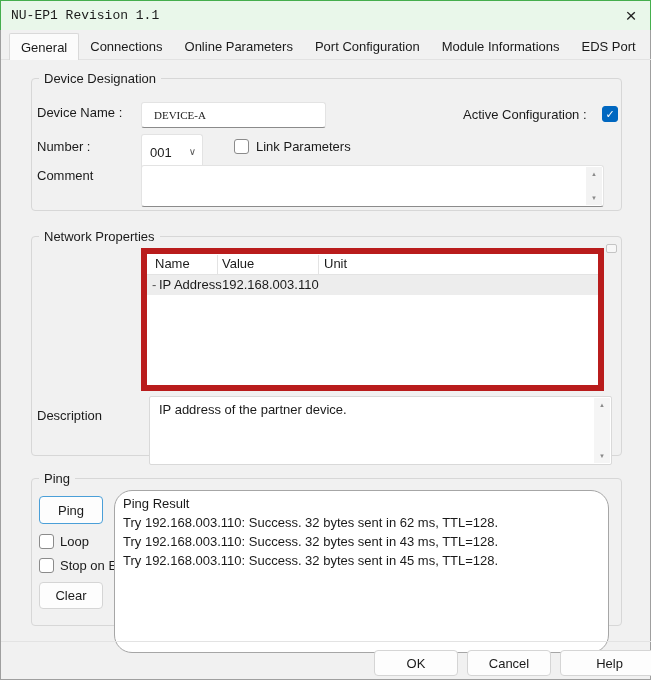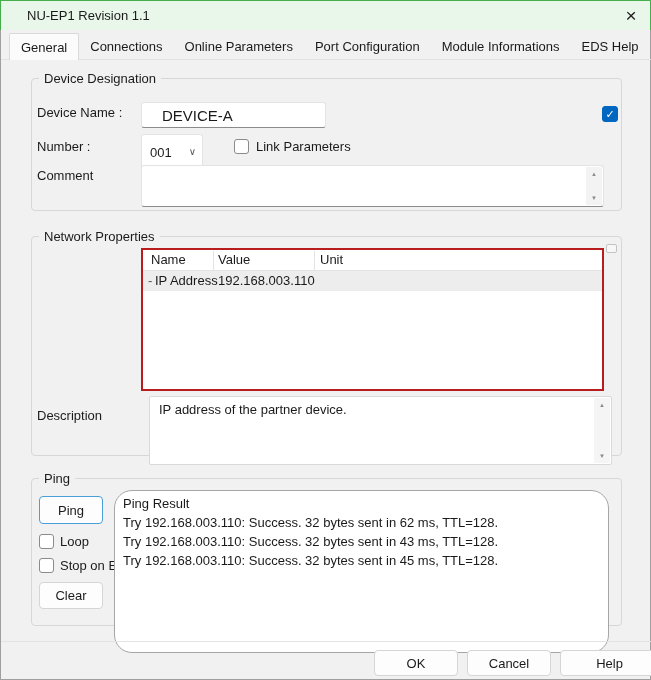--- a/index.html
+++ b/index.html
@@ -5,45 +5,45 @@
   html,body{margin:0;padding:0;background:#cfcfcf;}
   *{box-sizing:border-box;}
   .window{
     position:relative;width:651px;height:680px;background:#f1f1f1;
     border:1px solid #9f9f9f;font-family:"Liberation Sans",sans-serif;
     font-size:13px;color:#1a1a1a;overflow:visible;
   }
   .titlebar{position:absolute;top:0;left:0;width:649px;height:29px;background:#e9f7ea;}
   .titlebar-frame{position:absolute;top:-1px;left:-1px;width:651px;height:30px;
     border:1px solid #45ae4d;border-bottom:none;pointer-events:none;}
-  .title-text{position:absolute;left:26px;top:0;line-height:29px;}
+  .title-text{position:absolute;left:10px;top:0;line-height:29px;font-family:Liberation Mono, monospace;}
   .close-btn{position:absolute;right:6px;top:0;width:26px;height:29px;display:flex;
     align-items:center;justify-content:center;font-size:19px;color:#222;cursor:default;}
   .tabstrip{position:absolute;top:32px;left:8px;right:0;height:27px;display:flex;align-items:flex-end;}
   .tabline{position:absolute;top:58px;left:0;width:651px;height:1px;background:#e2e2e2;}
   .tab{padding:0 11px;line-height:26px;height:26px;white-space:nowrap;}
   .tab.active{background:#fbfbfb;border:1px solid #d9d9d9;border-bottom:none;
     border-radius:2px 2px 0 0;height:27px;line-height:27px;position:relative;z-index:2;}
   .group{position:absolute;border:1px solid #d7d7d7;border-radius:4px;}
   .legend{position:absolute;top:-9px;left:7px;background:#f1f1f1;padding:0 5px;line-height:17px;}
   .lbl{position:absolute;white-space:nowrap;}
   .field{position:absolute;background:#fff;border:1px solid #e3e3e3;border-bottom:1px solid #8b8b8b;
     border-radius:3px;}
   .txtin{width:100%;height:100%;border:none;outline:none;background:transparent;
-    font-family:Liberation Sans, sans-serif;font-size:15px;color:#1a1a1a;padding:0 20px;border-radius:3px;}
+    font-family:Liberation Serif, serif;font-size:11px;color:#1a1a1a;padding:0 12px;border-radius:3px;}
   .dropdown{display:flex;align-items:center;justify-content:space-between;padding:0 6px 0 8px;}
   .chev{color:#5a5a5a;font-size:10px;line-height:10px;}
   .cb{position:absolute;width:15px;height:15px;background:#fff;border:1px solid #8b8b8b;border-radius:3px;}
   .cb.checked{background:#0067c0;border-color:#0067c0;color:#fff;display:flex;
     align-items:center;justify-content:center;font-size:11px;line-height:11px;}
   .cb.big{width:16px;height:16px;}
   .scrollstrip{position:absolute;top:1px;bottom:1px;right:1px;width:16px;background:#f3f3f3;
     display:flex;flex-direction:column;justify-content:space-between;align-items:center;padding:3px 0;}
   .sarrow{font-size:6px;color:#8a8a8a;line-height:8px;}
-  .tableview{position:absolute;background:#fff;border:2px solid #b91c1c;}
+  .tableview{position:absolute;background:#fff;border:6px solid #b91c1c;}
   .thead{position:relative;height:21px;border-bottom:1px solid #e3e3e3;}
   .thc{position:absolute;top:0;line-height:20px;}
   .tsep{position:absolute;top:1px;width:1px;height:19px;background:#e3e3e3;}
   .trow{position:relative;height:20px;background:#ededed;line-height:20px;}
   .corner-box{position:absolute;width:11px;height:9px;background:#f7f7f7;border:1px solid #c4c4c4;border-radius:2px;}
   .descbox{position:absolute;background:#fff;border:1px solid #d9d9d9;border-radius:2px;}
   .btn{position:absolute;background:#fdfdfd;border:1px solid #d5d5d5;border-radius:4px;
     display:flex;align-items:center;justify-content:center;font-size:13px;color:#1a1a1a;}
   .btn.accent{border-color:#4a9fd8;}
   .resultbox{position:absolute;background:#fff;border:1px solid #a6a6a6;padding:3px 8px;line-height:19px;}
@@ -62,30 +62,31 @@
   </div>
   <div class="titlebar-frame"></div>
 
   <div class="tabline"></div>
   <div class="tabstrip">
     <div class="tab active"><span>General</span></div>
     <div class="tab"><span>Connections</span></div>
     <div class="tab"><span>Online Parameters</span></div>
     <div class="tab"><span>Port Configuration</span></div>
     <div class="tab"><span>Module Informations</span></div>
-    <div class="tab"><span>EDS Help</span></div>
+    <div class="tab"><span>EDS Port</span></div>
   </div>
 
   <div class="group" style="left:30px;top:77px;width:591px;height:133px;">
     <span class="legend">Device Designation</span>
   </div>
   <span class="lbl" style="left:36px;top:104px;">Device Name :</span>
   <div class="field" style="left:140px;top:101px;width:185px;height:26px;">
     <input class="txtin" type="text" value="DEVICE-A" style="">
   </div>
+  <span class="lbl" style="left:462px;top:106px;">Active Configuration :</span>
   <div class="cb big checked" style="left:601px;top:105px;">
     <span>✓</span>
   </div>
 
   <span class="lbl" style="left:36px;top:138px;">Number :</span>
   <div class="field dropdown" style="left:140px;top:133px;width:62px;height:36px;">
     <span>001</span>
     <span class="chev">∨</span>
   </div>
   <div class="cb" style="left:233px;top:138px;"></div>

